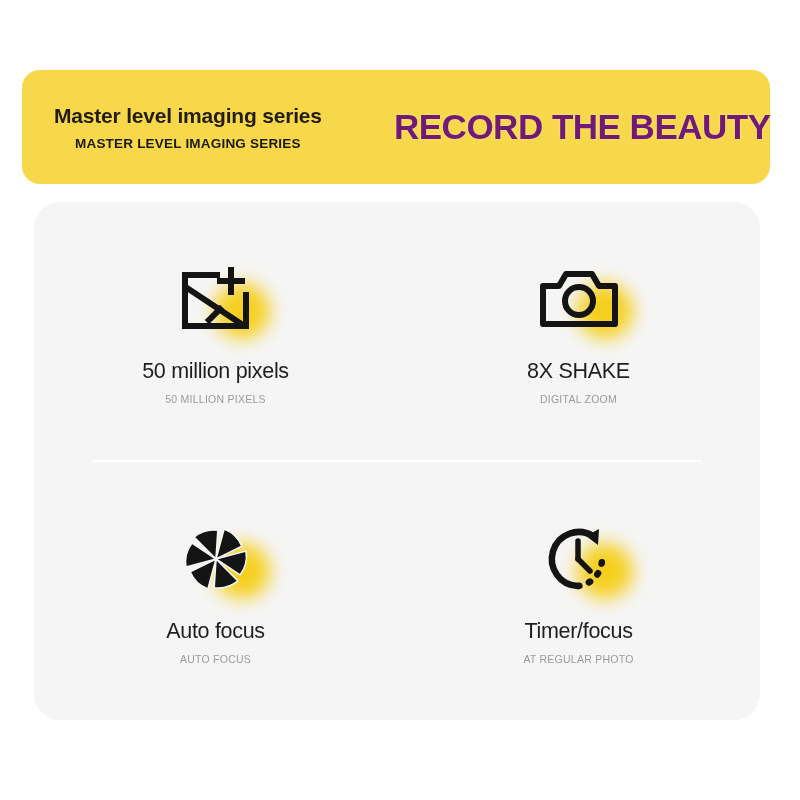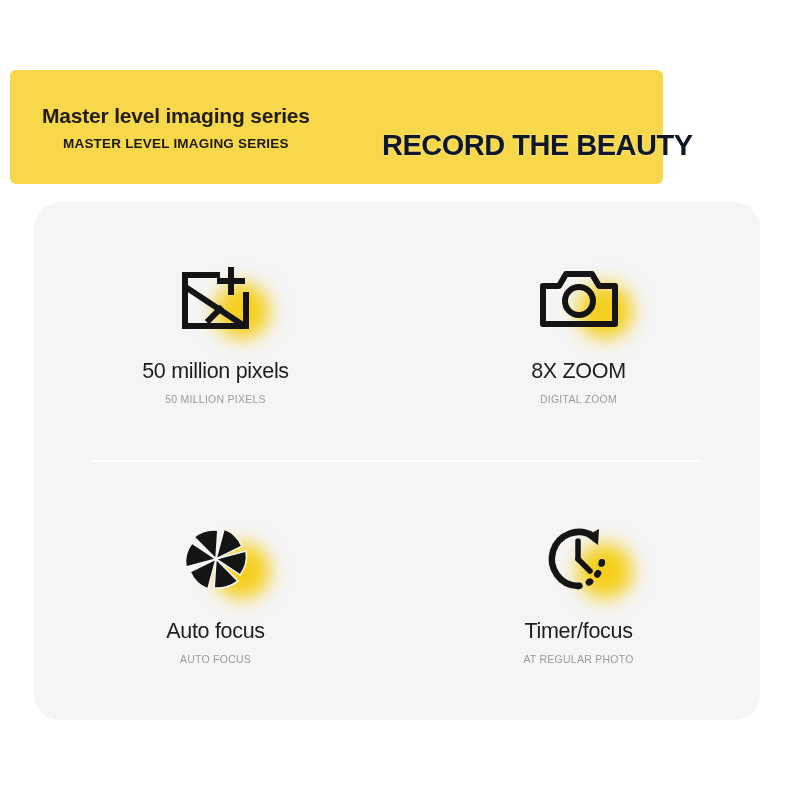--- a/index.html
+++ b/index.html
@@ -15,26 +15,26 @@
   #page {
     position: relative;
     width: 800px;
     height: 800px;
     background: #ffffff;
   }
 
   
   .banner {
     position: absolute;
-    left: 10px;
+    left: 22px;
     top: 70px;
-    width: 653px;
+    width: 748px;
     height: 114px;
     background: #f8d84b;
-    border-radius: 6px;
+    border-radius: 18px;
     display: flex;
     align-items: center;
   }
 
   .banner-left {
     position: absolute;
     left: 32px;
     top: 50%;
     transform: translateY(-50%);
     display: flex;
@@ -58,27 +58,26 @@
     color: #1d1a10;
     letter-spacing: 0.2px;
     white-space: nowrap;
   }
 
   .banner-headline {
     position: absolute;
     left: 372px;
     top: 50%;
     transform: translateY(-50%);
-    font-size: 29px;
+    font-size: 35px;
     font-weight: bold;
-    color: #0f172a;
+    color: #701a75;
     letter-spacing: -0.5px;
     white-space: nowrap;
     text-shadow: 0 0 2px rgba(255,255,255,0.55);
-    margin-top: 18px;
   }
 
   
   .card {
     position: absolute;
     left: 34px;
     top: 202px;
     width: 726px;
     height: 518px;
     background: #f5f5f5;
@@ -199,21 +198,21 @@
         <div class="feature">
           <div class="icon-wrap">
             <div class="glow"></div>
             <svg class="icon-svg" width="80" height="62" viewBox="0 0 80 62">
               <g fill="none" stroke="#141414" stroke-width="6" stroke-linejoin="round" stroke-linecap="round">
                 <path d="M4 18 H20 L27 6 H53 L60 18 H76 V56 H4 Z"></path>
                 <circle cx="40" cy="33" r="14"></circle>
               </g>
             </svg>
           </div>
-          <div class="feature-label">8X ZOOM</div>
+          <div class="feature-label">8X SHAKE</div>
           <div class="feature-sub">DIGITAL ZOOM</div>
         </div>
       </div>
 
       <div class="divider"></div>
 
       <div class="row">
 
         <div class="feature">
           <div class="icon-wrap">

